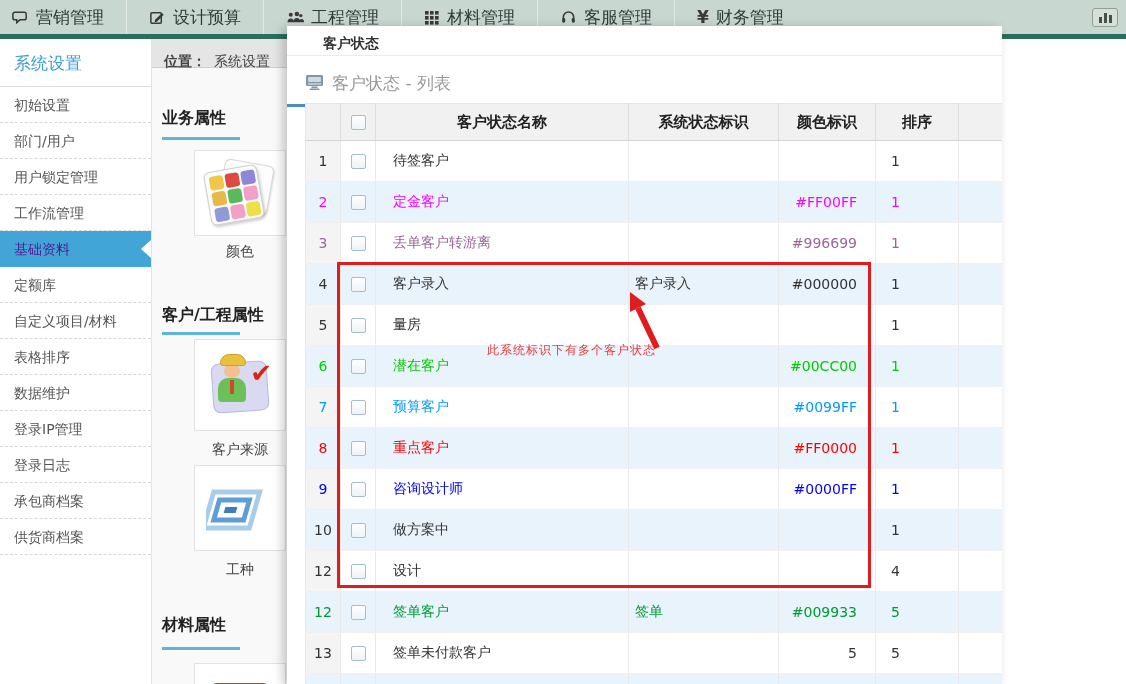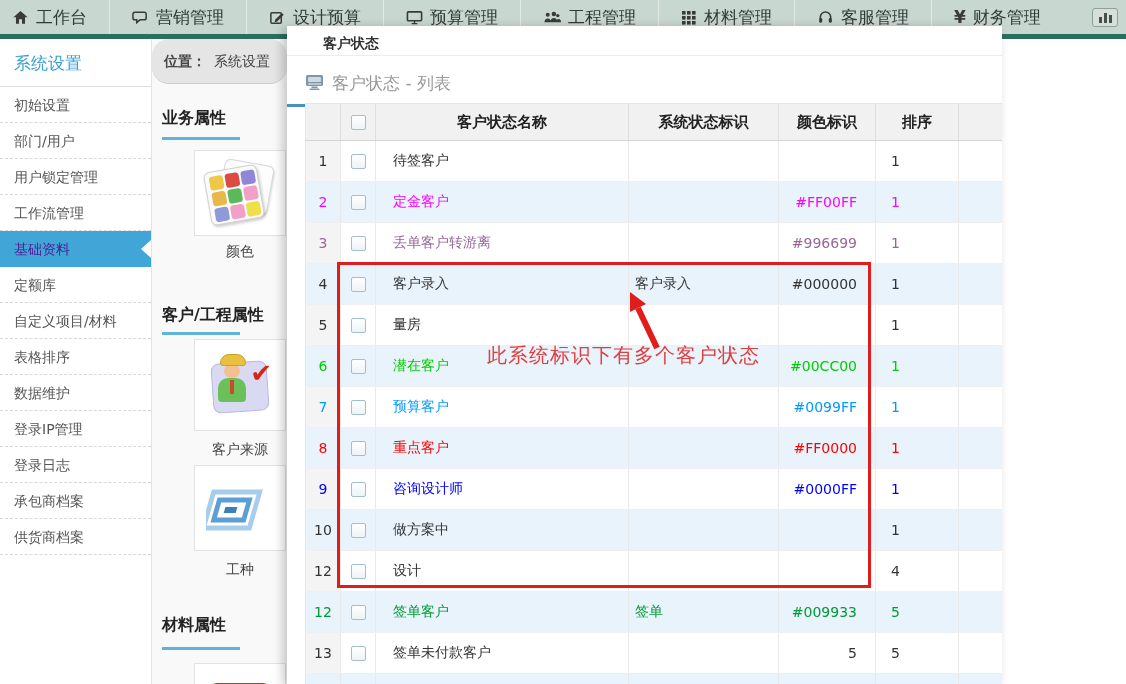--- a/index.html
+++ b/index.html
@@ -18,21 +18,21 @@
 
   
   .sidebar { position:absolute; top:39px; left:0; width:152px; bottom:0; background:#fff; border-right:1px solid #e3e3e3; z-index:1; }
   .sb-title { height:48px; line-height:48px; padding-left:14px; font-size:17px; color:#3b9fd0; border-bottom:1px solid #dcdcdc; }
   .sb-item { position:relative; height:36px; line-height:36px; padding-left:14px; font-size:14px; color:#555; border-bottom:1px dashed #d8d8d8; cursor:pointer; }
   .sb-item.selected { background:#41a6d7; color:#4c1d95; border-bottom:1px solid #41a6d7; }
   .sb-item.selected::after { content:""; position:absolute; right:0; top:50%; margin-top:-9px; width:0; height:0; border-top:9px solid transparent; border-bottom:9px solid transparent; border-right:10px solid #fff; }
 
   
   .middle { position:absolute; top:39px; left:152px; width:135px; bottom:0; background:#f9f9f9; overflow:hidden; z-index:1; }
-  .crumb { height:45px; line-height:45px; background:#e5e5e5; border-bottom:1px solid #cfcfcf; padding-left:12px; font-size:14px; color:#444; white-space:nowrap;border-radius:17px; }
+  .crumb { height:29px; line-height:45px; background:#e5e5e5; border-bottom:1px solid #cfcfcf; padding-left:12px; font-size:14px; color:#444; white-space:nowrap; }
   .crumb b { margin-right:8px; }
   .m-abs { position:absolute; left:0; width:160px; }
   .sec-title { font-size:16px; font-weight:bold; color:#222; padding-left:10px; white-space:nowrap; }
   .sec-line { height:3px; width:78px; background:#5fb4dc; margin-left:10px; }
   .tile { position:absolute; width:92px; height:86px; background:#fff; border:1px solid #e2e2e2; display:flex; align-items:center; justify-content:center; }
   .tile-label { position:absolute; width:92px; text-align:center; font-size:14px; color:#444; }
 
   
   .pal { position:relative; width:66px; height:62px; }
   .pal .back { position:absolute; left:14px; top:0; width:50px; height:50px; background:#fdfdfd; border:1px solid #d8d8d8; border-radius:6px; transform:rotate(10deg); box-shadow:1px 1px 2px rgba(0,0,0,.15); }
@@ -74,60 +74,43 @@
   .tbl td.ccode { text-align:right; padding-right:18px; }
   .tbl td.sort { padding-left:15px; }
   .tbl td.ops { text-align:center; }
   .tbl tr.partial td { height:11px; border-bottom:none; }
   .cb { display:inline-block; width:15px; height:15px; background:linear-gradient(#ffffff,#eef3f6); border:1px solid #a3bfcf; border-radius:2px; vertical-align:middle; cursor:pointer; }
   .op-ico { display:inline-block; vertical-align:middle; cursor:pointer; }
   .op-ico + .op-ico { margin-left:14px; }
 
   
   .anno-box { position:absolute; left:50px; top:236px; width:534px; height:326px; border:3px solid #e11c1c; z-index:20; pointer-events:none; }
-  .anno-text { position:absolute; left:200px; top:316px; font-size:20px; letter-spacing:1px; z-index:21; pointer-events:none; white-space:nowrap; }
+  .anno-text { position:absolute; left:200px; top:316px; font-size:12px; letter-spacing:1px; z-index:21; pointer-events:none; white-space:nowrap; }
   .anno-arrow { position:absolute; left:330px; top:250px; z-index:21; pointer-events:none; }
 </style>
 </head>
 <body>
 
 <div class="topnav">
-  <div class="nav-item">
-    <span>
-        <svg width="17" height="17" viewBox="0 0 18 18">
-          <path d="M9 2L16.5 8.7H13.8V15.5H10.6V10.8H7.4V15.5H4.2V8.7H1.5Z" fill="#3a3a3a"></path>
-        </svg>
-      </span>
-    <span>工作台</span>
-  </div>
   <div class="nav-item">
     <span>
         <svg width="17" height="17" viewBox="0 0 18 18">
           <path d="M3 3.5h10a2 2 0 0 1 2 2v4a2 2 0 0 1-2 2H8.5L5 14.5v-3H3a2 2 0 0 1-2-2v-4a2 2 0 0 1 2-2z" fill="none" stroke="#3a3a3a" stroke-width="1.6"></path>
         </svg>
       </span>
     <span>营销管理</span>
   </div>
   <div class="nav-item">
     <span>
         <svg width="17" height="17" viewBox="0 0 18 18">
           <rect x="2" y="4" width="11" height="11" rx="1" fill="none" stroke="#3a3a3a" stroke-width="1.6"></rect>
           <path d="M6.5 11.5l7.2-7.2 1.9 1.9-7.2 7.2-2.5.6z" fill="#3a3a3a"></path>
         </svg>
       </span>
     <span>设计预算</span>
-  </div>
-  <div class="nav-item">
-    <span>
-        <svg width="17" height="17" viewBox="0 0 18 18">
-          <rect x="1.5" y="3" width="15" height="9.5" rx="1" fill="none" stroke="#3a3a3a" stroke-width="1.7"></rect>
-          <path d="M6 15.5h6M9 12.5v3" stroke="#3a3a3a" stroke-width="1.5"></path>
-        </svg>
-      </span>
-    <span>预算管理</span>
   </div>
   <div class="nav-item">
     <span>
         <svg width="18" height="17" viewBox="0 0 19 18">
           <circle cx="5" cy="6.2" r="2.1" fill="#3a3a3a"></circle>
           <circle cx="11.5" cy="5.2" r="2.4" fill="#3a3a3a"></circle>
           <circle cx="15.6" cy="7" r="1.8" fill="#3a3a3a"></circle>
           <path d="M1.5 14c0-2.4 1.6-4 3.5-4s3.5 1.6 3.5 4zM7.8 14c0-3 1.7-4.6 3.7-4.6s3.7 1.6 3.7 4.6zM13.9 14c0-2 1-3.4 2.6-3.4 1 0 1.9.6 2.4 1.6l.1 1.8z" fill="#3a3a3a"></path>
         </svg>
       </span>

